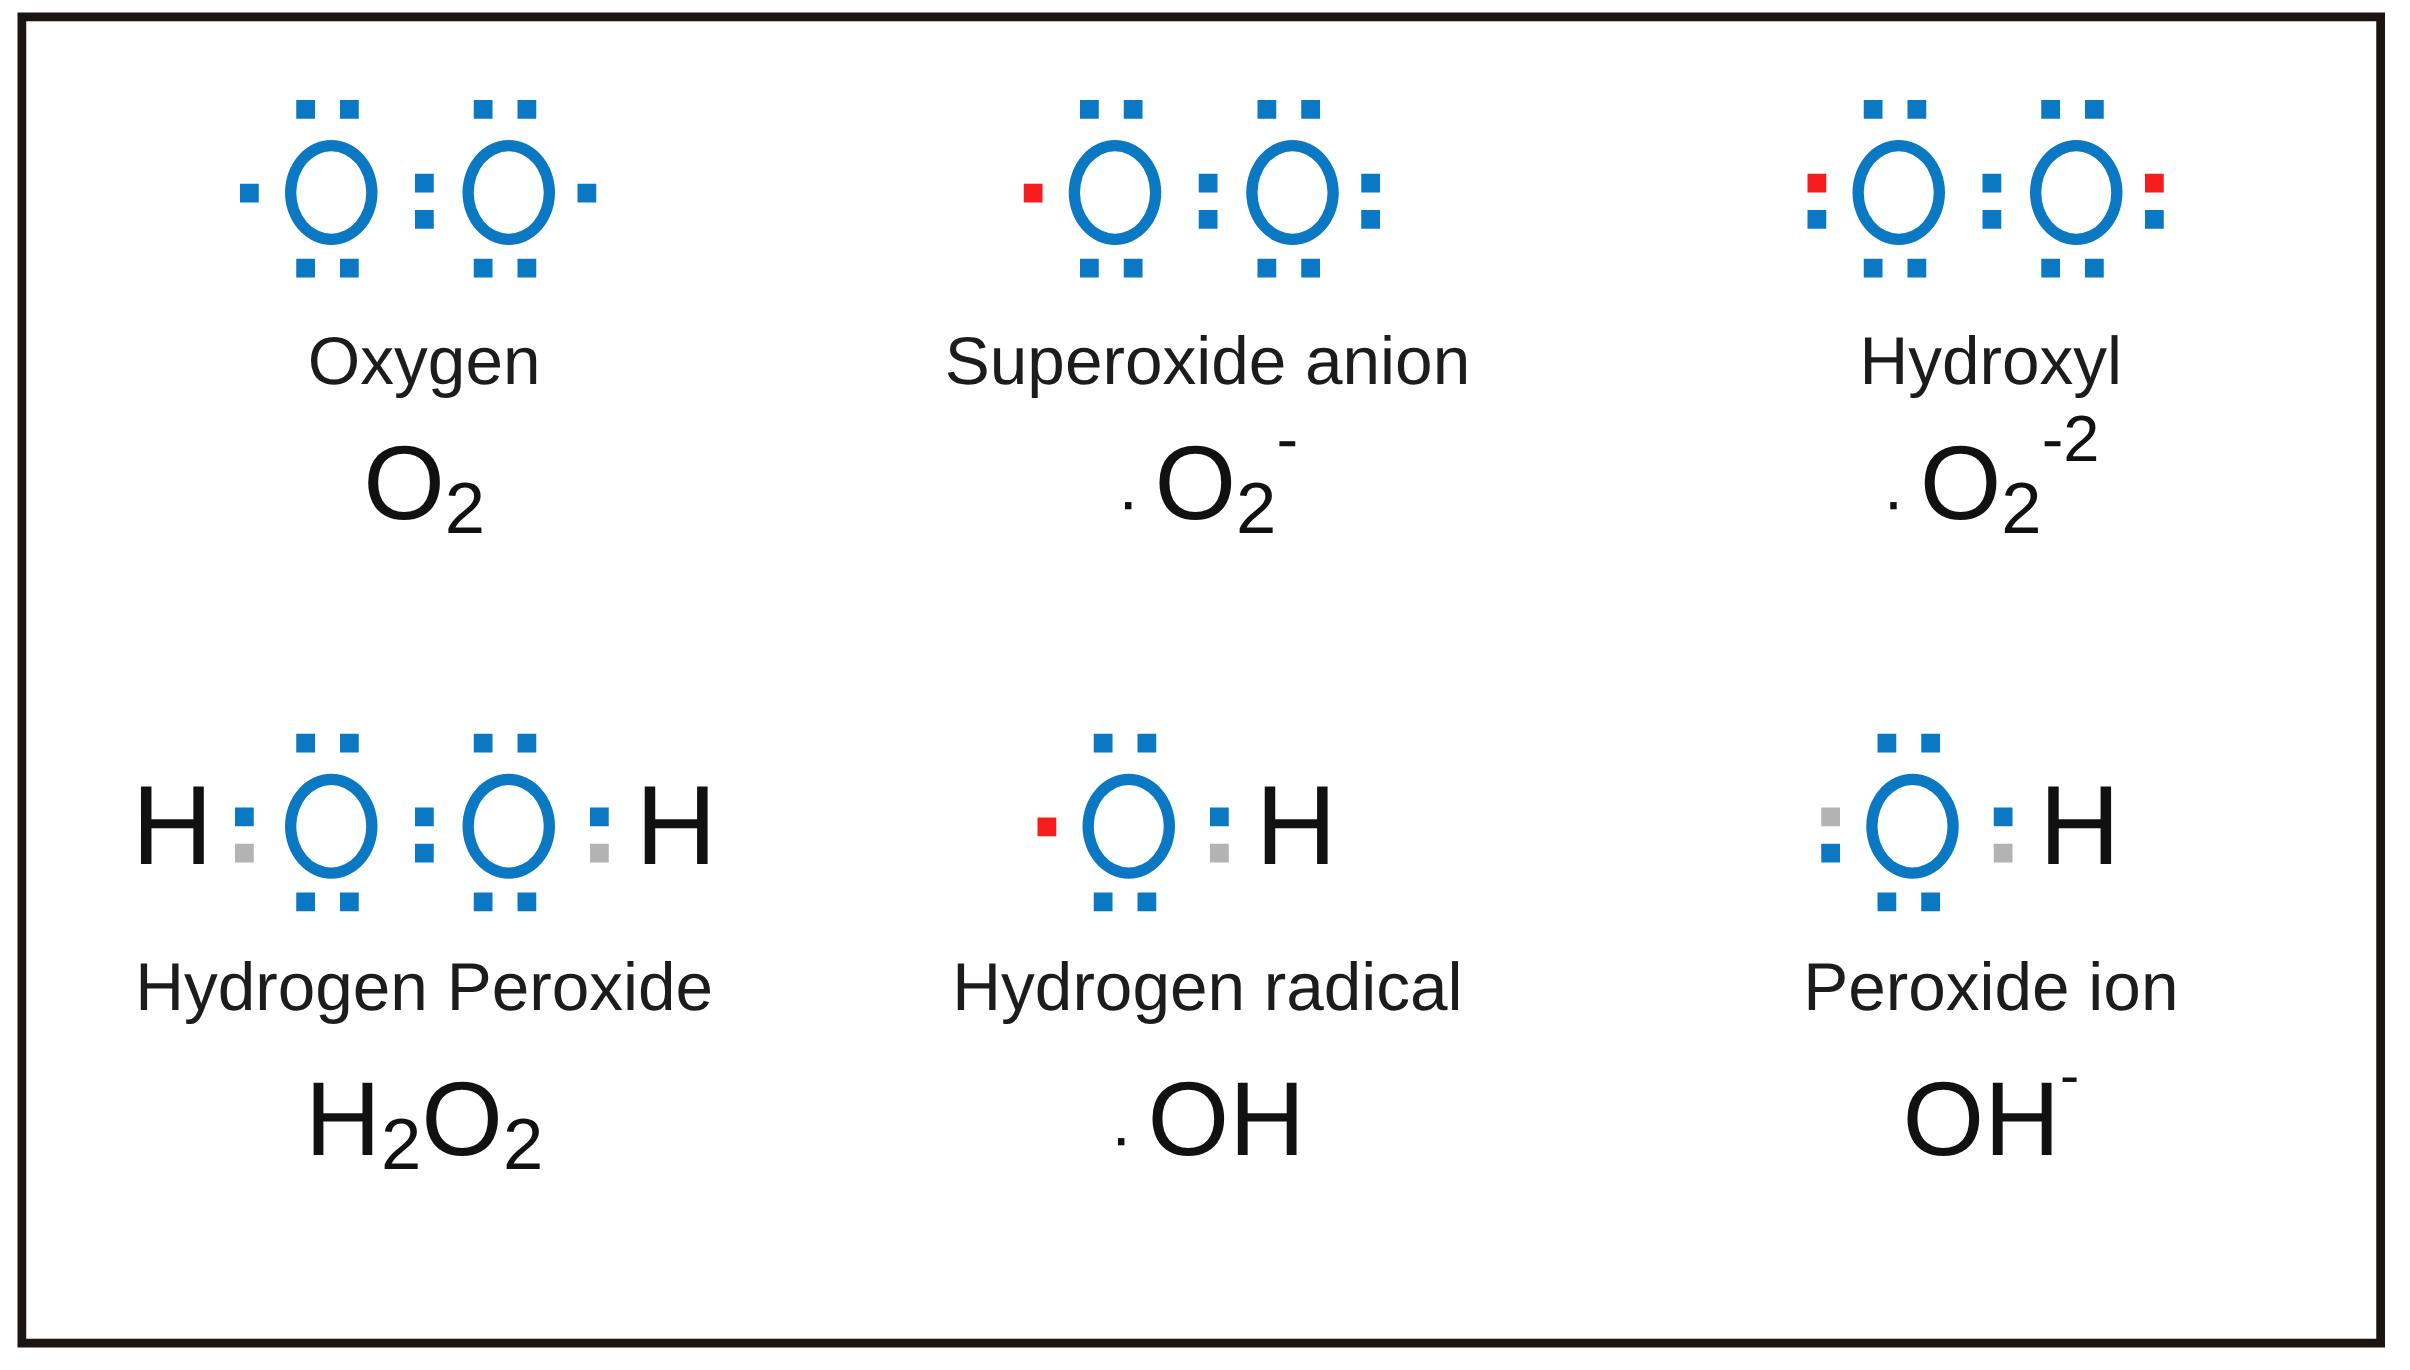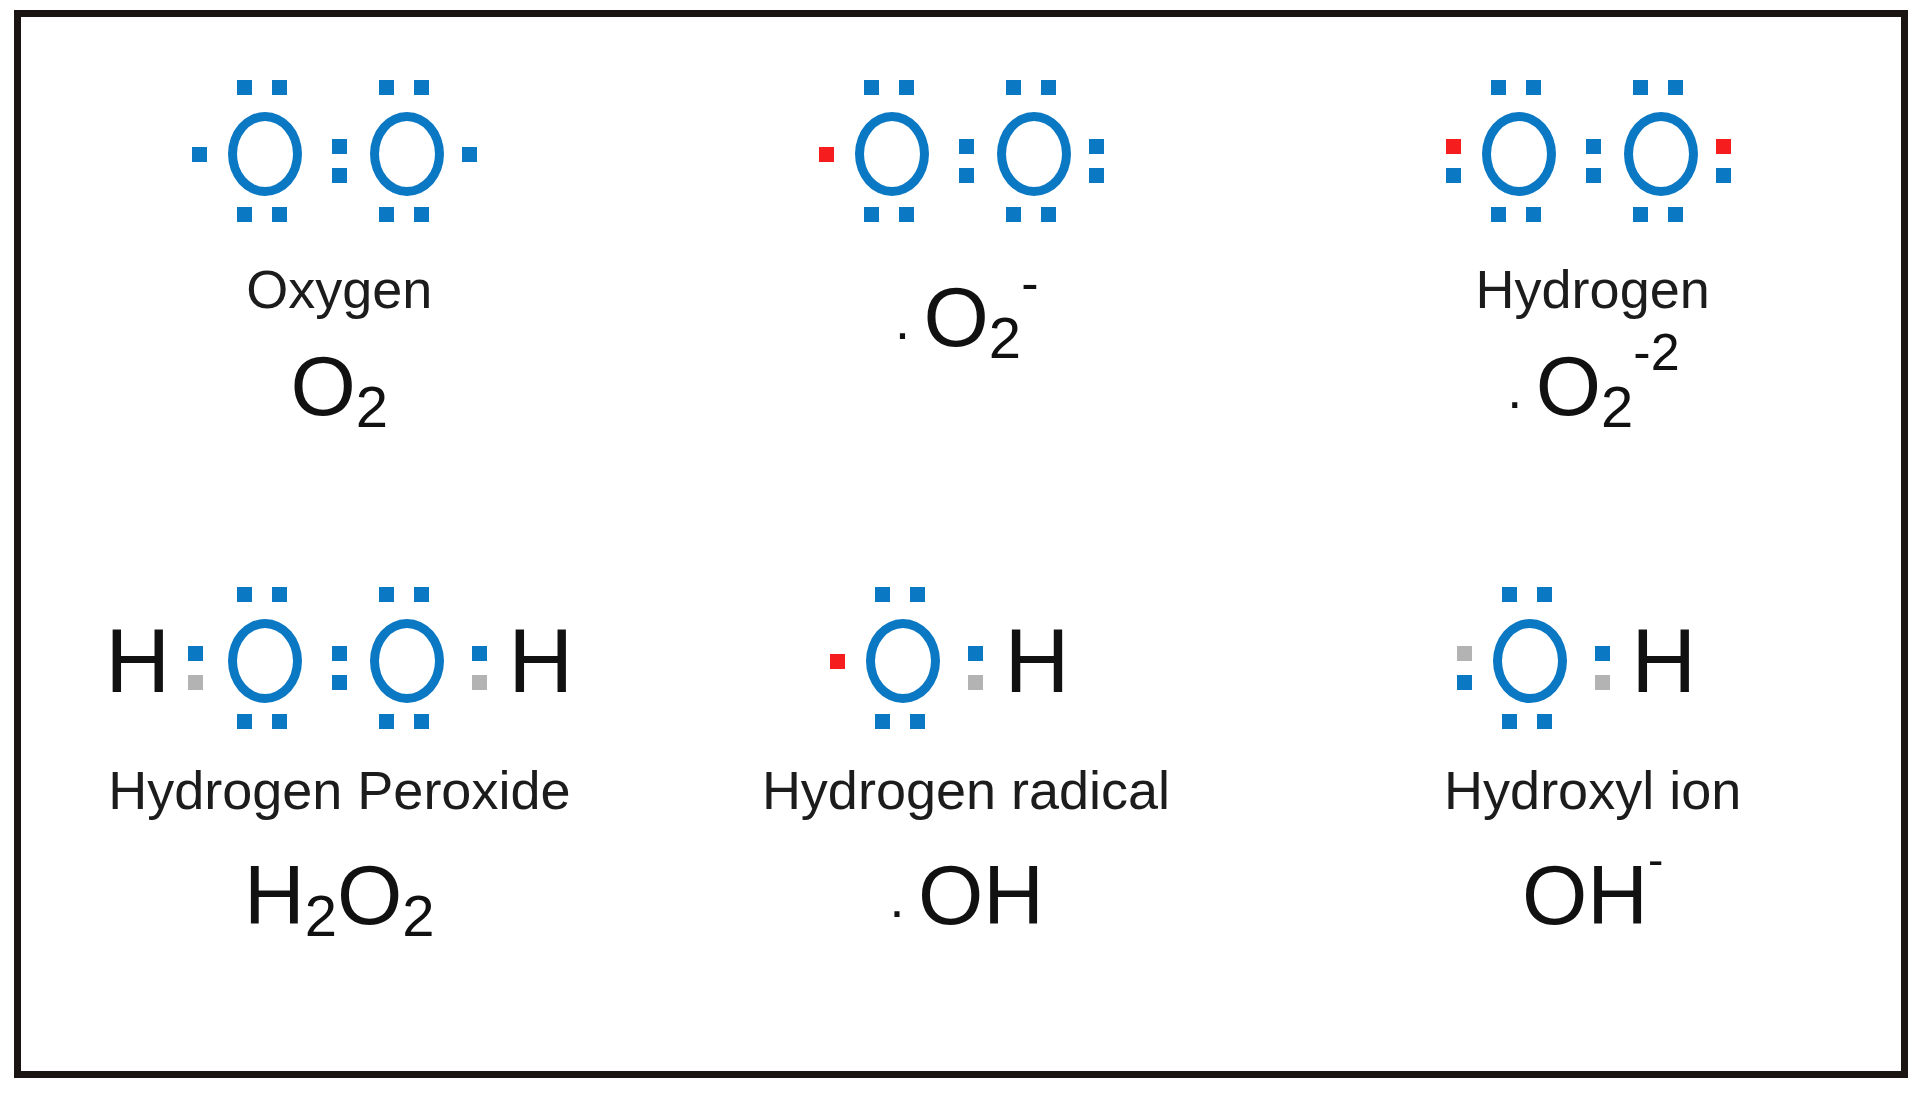--- a/index.html
+++ b/index.html
@@ -216,20 +216,21 @@
         <div class="atom">
           <div class="ring"></div>
           <span class="dot top-l"></span>
           <span class="dot top-r"></span>
           <span class="dot bot-l"></span>
           <span class="dot bot-r"></span>
           <span class="dot right-u"></span>
           <span class="dot right-d"></span>
         </div>
       </div>
+      <div class="name">Superoxide anion</div>
       <div class="formula">
         <span class="radical-dot">·</span>
         <span>O</span>
         <span class="sub">2</span>
         <span class="sup">-</span>
       </div>
     </div>
 
     <div class="cell row1">
       <div class="lewis">
@@ -249,21 +250,21 @@
         <div class="atom">
           <div class="ring"></div>
           <span class="dot top-l"></span>
           <span class="dot top-r"></span>
           <span class="dot bot-l"></span>
           <span class="dot bot-r"></span>
           <span class="dot red right-u"></span>
           <span class="dot right-d"></span>
         </div>
       </div>
-      <div class="name">Hydrogen</div>
+      <div class="name">Hydroxyl</div>
       <div class="formula">
         <span class="radical-dot">·</span>
         <span>O</span>
         <span class="sub">2</span>
         <span class="sup">-2</span>
       </div>
     </div>
 
     <div class="cell row2">
       <div class="lewis">
@@ -338,21 +339,21 @@
           <span class="dot bot-r"></span>
           <span class="dot gray left-u"></span>
           <span class="dot left-d"></span>
         </div>
         <div class="gap">
           <span class="dot g-u"></span>
           <span class="dot gray g-d"></span>
         </div>
         <span class="h-atom">H</span>
       </div>
-      <div class="name">Hydroxyl ion</div>
+      <div class="name">Peroxide ion</div>
       <div class="formula">
         <span>OH</span>
         <span class="sup-small">-</span>
       </div>
     </div>
 
   </div>
 </div>
 
 </body></html>

